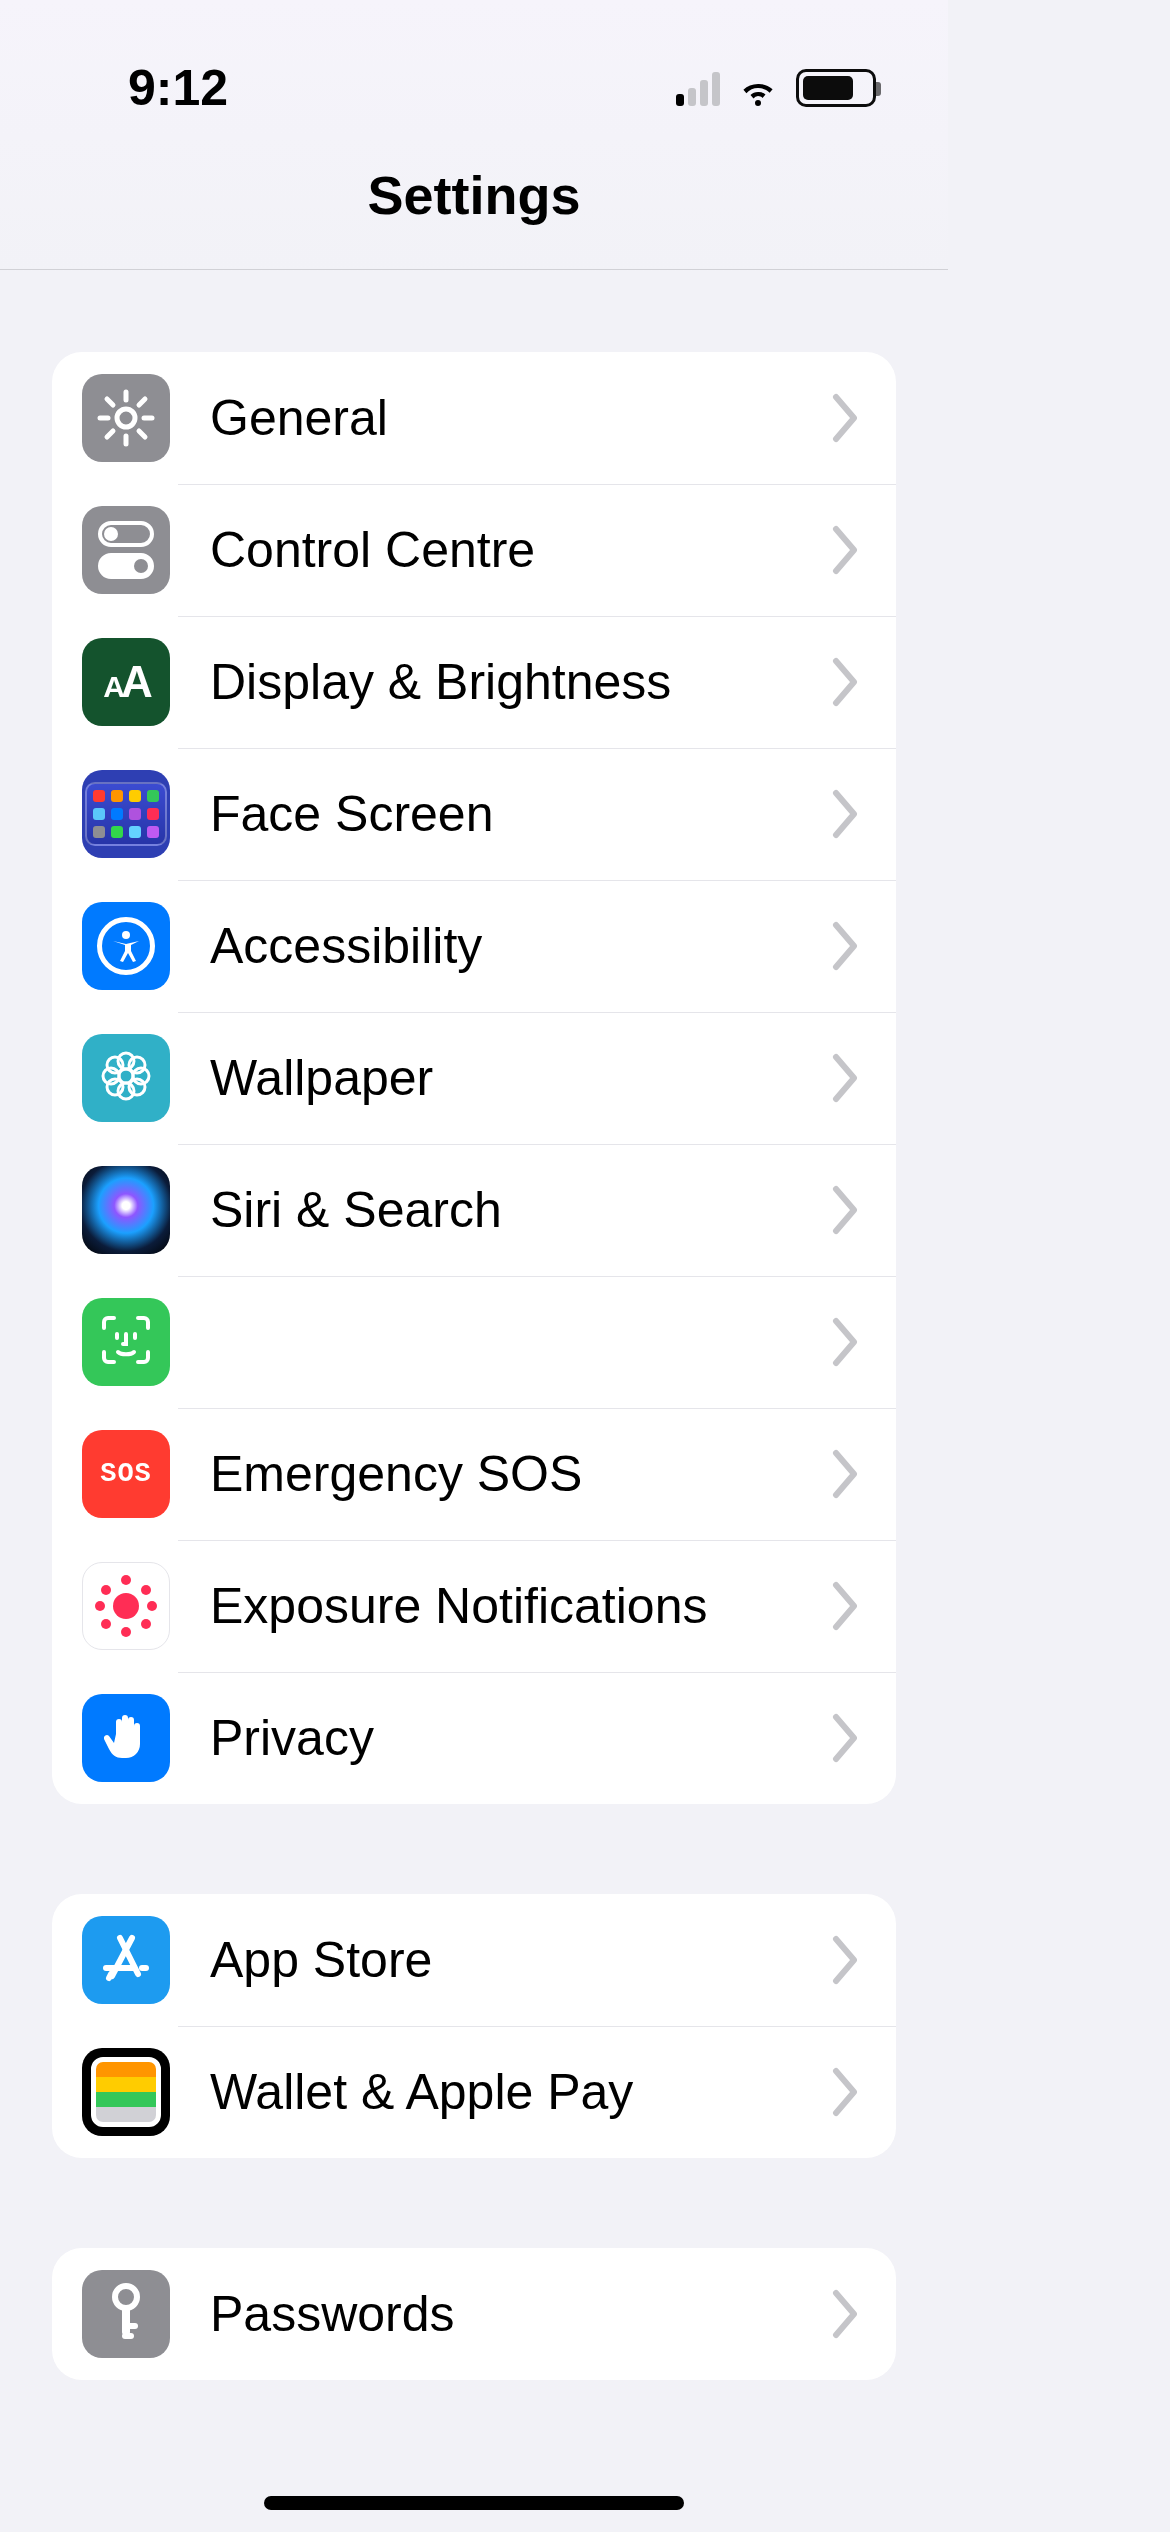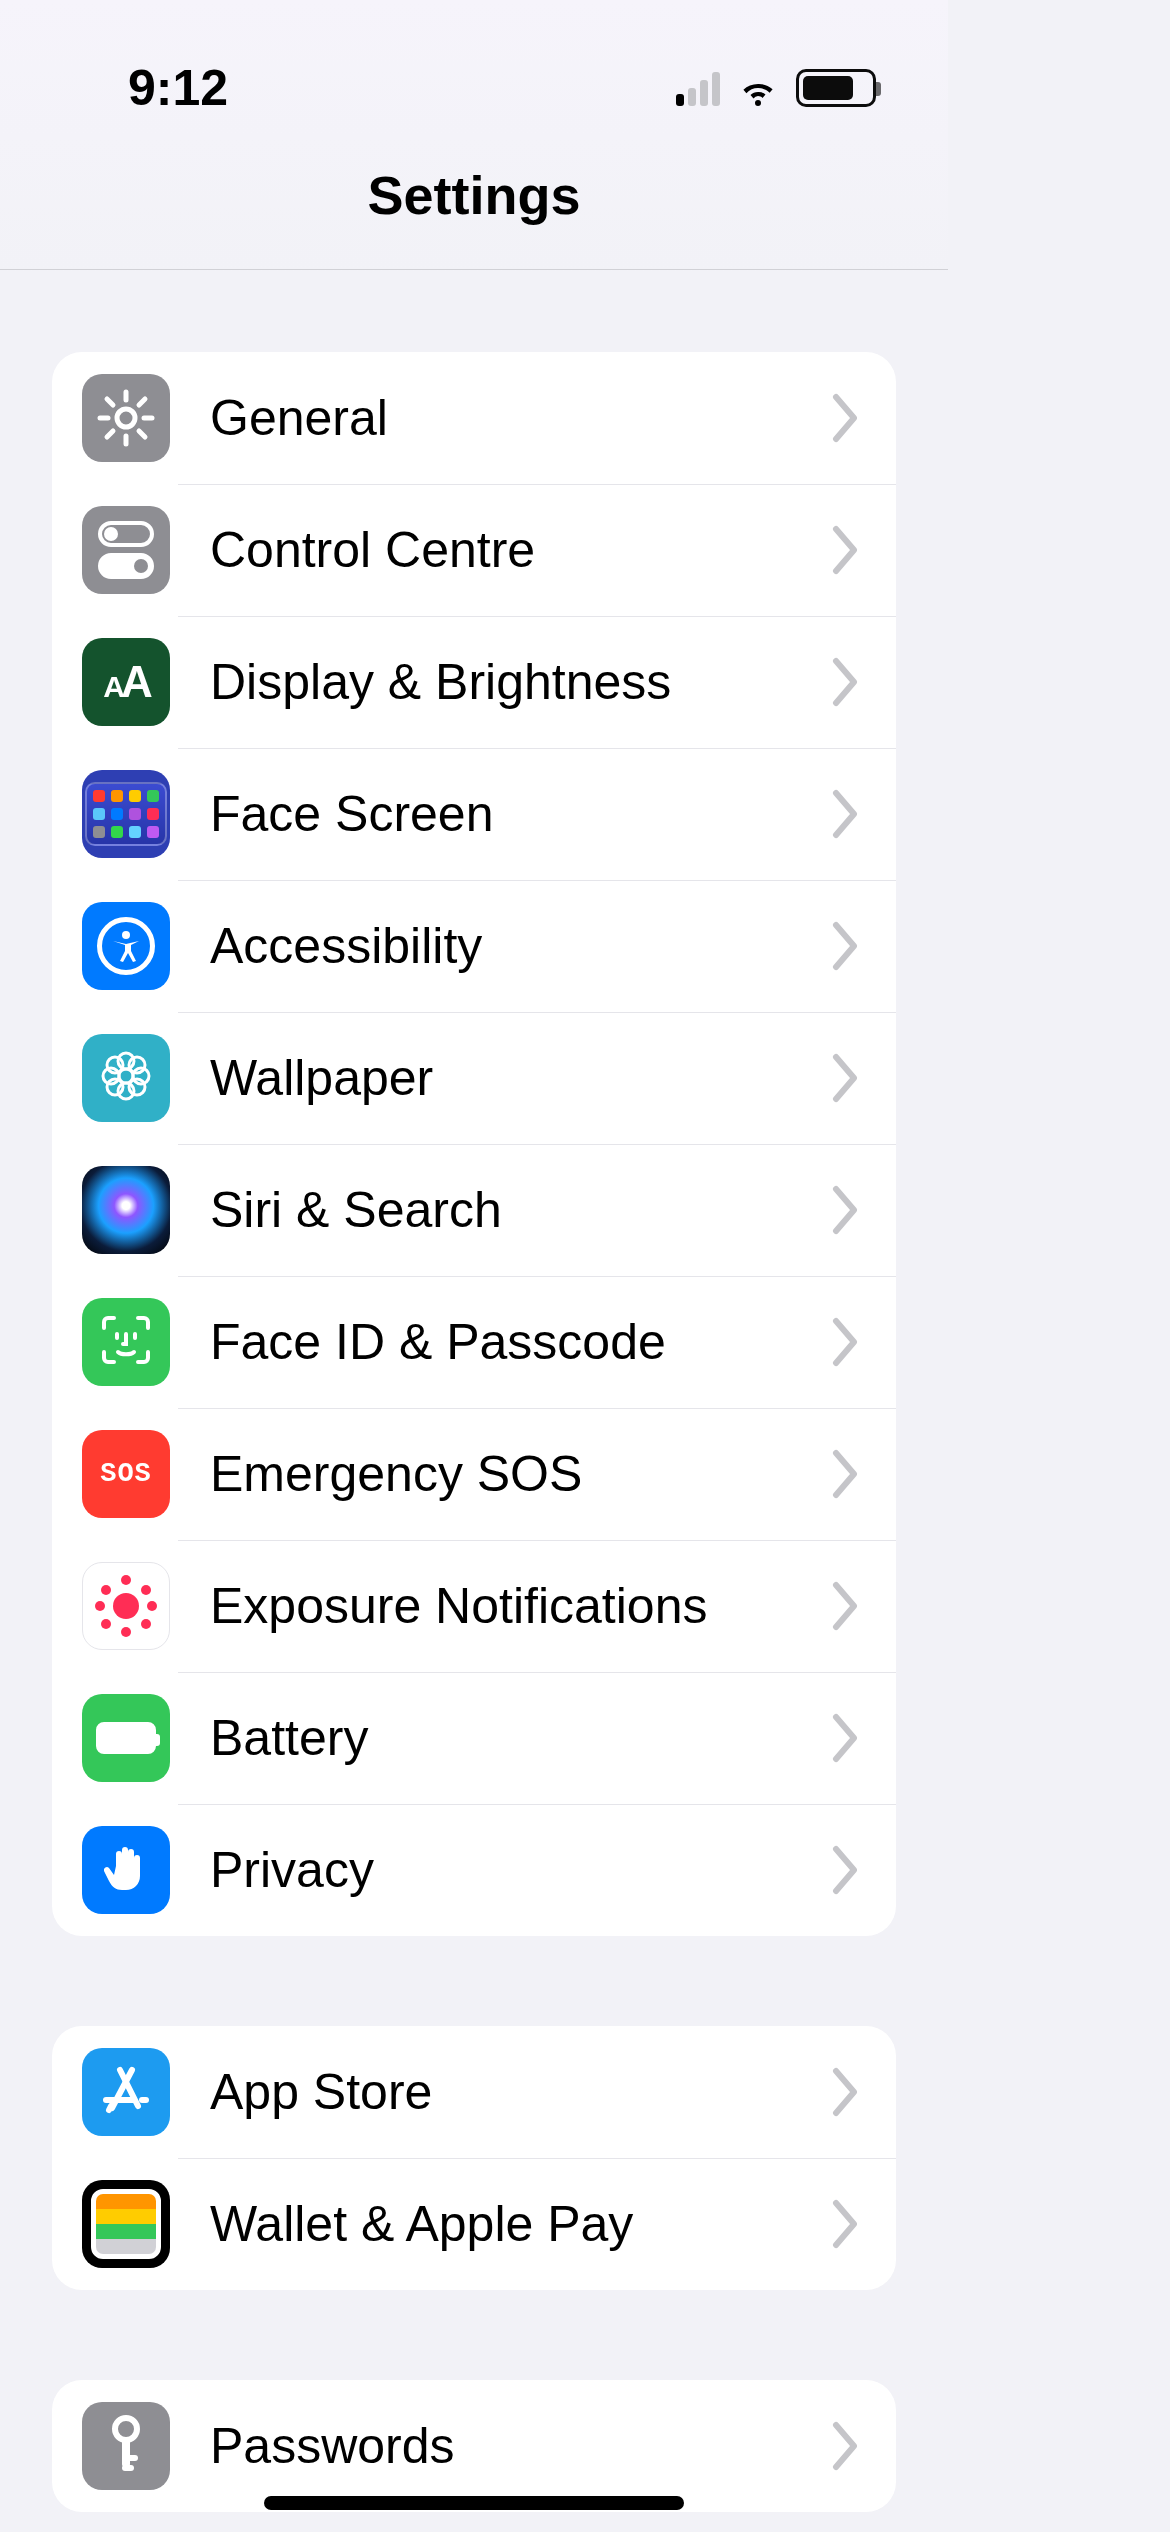--- a/index.html
+++ b/index.html
@@ -268,21 +268,20 @@
                   <path d="M50 16V10a4 4 0 00-4-4h-6"></path>
                   <path d="M6 40v6a4 4 0 004 4h6"></path>
                   <path d="M50 40v6a4 4 0 01-4 4h-6"></path>
                   <line x1="19" y1="22" x2="19" y2="26"></line>
                   <line x1="37" y1="22" x2="37" y2="26"></line>
                   <path d="M28 22v10h-3"></path>
                   <path d="M20 40c3 3 13 3 16 0"></path>
                 </g>
               </svg></div>
         </div>
-        <div class="row-label">Face ID &amp; Passcode</div>
         <div class="chevron">
             <svg viewBox="0 0 30 50">
               <path d="M6 4l18 21L6 46" fill="none" stroke="currentColor" stroke-width="6" stroke-linecap="round" stroke-linejoin="round"></path>
             </svg>
           </div>
       </div>
 
       <div class="row">
           <div class="row-sep"></div>
         <div class="icon-box i-sos">
@@ -312,32 +311,20 @@
           </div>
         </div>
         <div class="row-label">Exposure Notifications</div>
         <div class="chevron">
             <svg viewBox="0 0 30 50">
               <path d="M6 4l18 21L6 46" fill="none" stroke="currentColor" stroke-width="6" stroke-linecap="round" stroke-linejoin="round"></path>
             </svg>
           </div>
       </div>
 
-      <div class="row">
-          <div class="row-sep"></div>
-        <div class="icon-box i-battery">
-            <div class="bat"></div>
-          </div>
-        <div class="row-label">Battery</div>
-        <div class="chevron">
-            <svg viewBox="0 0 30 50">
-              <path d="M6 4l18 21L6 46" fill="none" stroke="currentColor" stroke-width="6" stroke-linecap="round" stroke-linejoin="round"></path>
-            </svg>
-          </div>
-      </div>
 
       <div class="row">
           <div class="row-sep"></div>
         <div class="icon-box i-privacy">
           <div class="hand"><svg viewBox="0 0 52 52">
                 <path d="M16 24V12a3 3 0 016 0v10V8a3 3 0 016 0v14V10a3 3 0 016 0v14V16a3 3 0 016 0v18c0 8-6 14-14 14h-4c-6 0-10-3-13-9l-5-10a3 3 0 015-3l5 7z" fill="#fff"></path>
               </svg></div>
         </div>
         <div class="row-label">Privacy</div>
         <div class="chevron">

